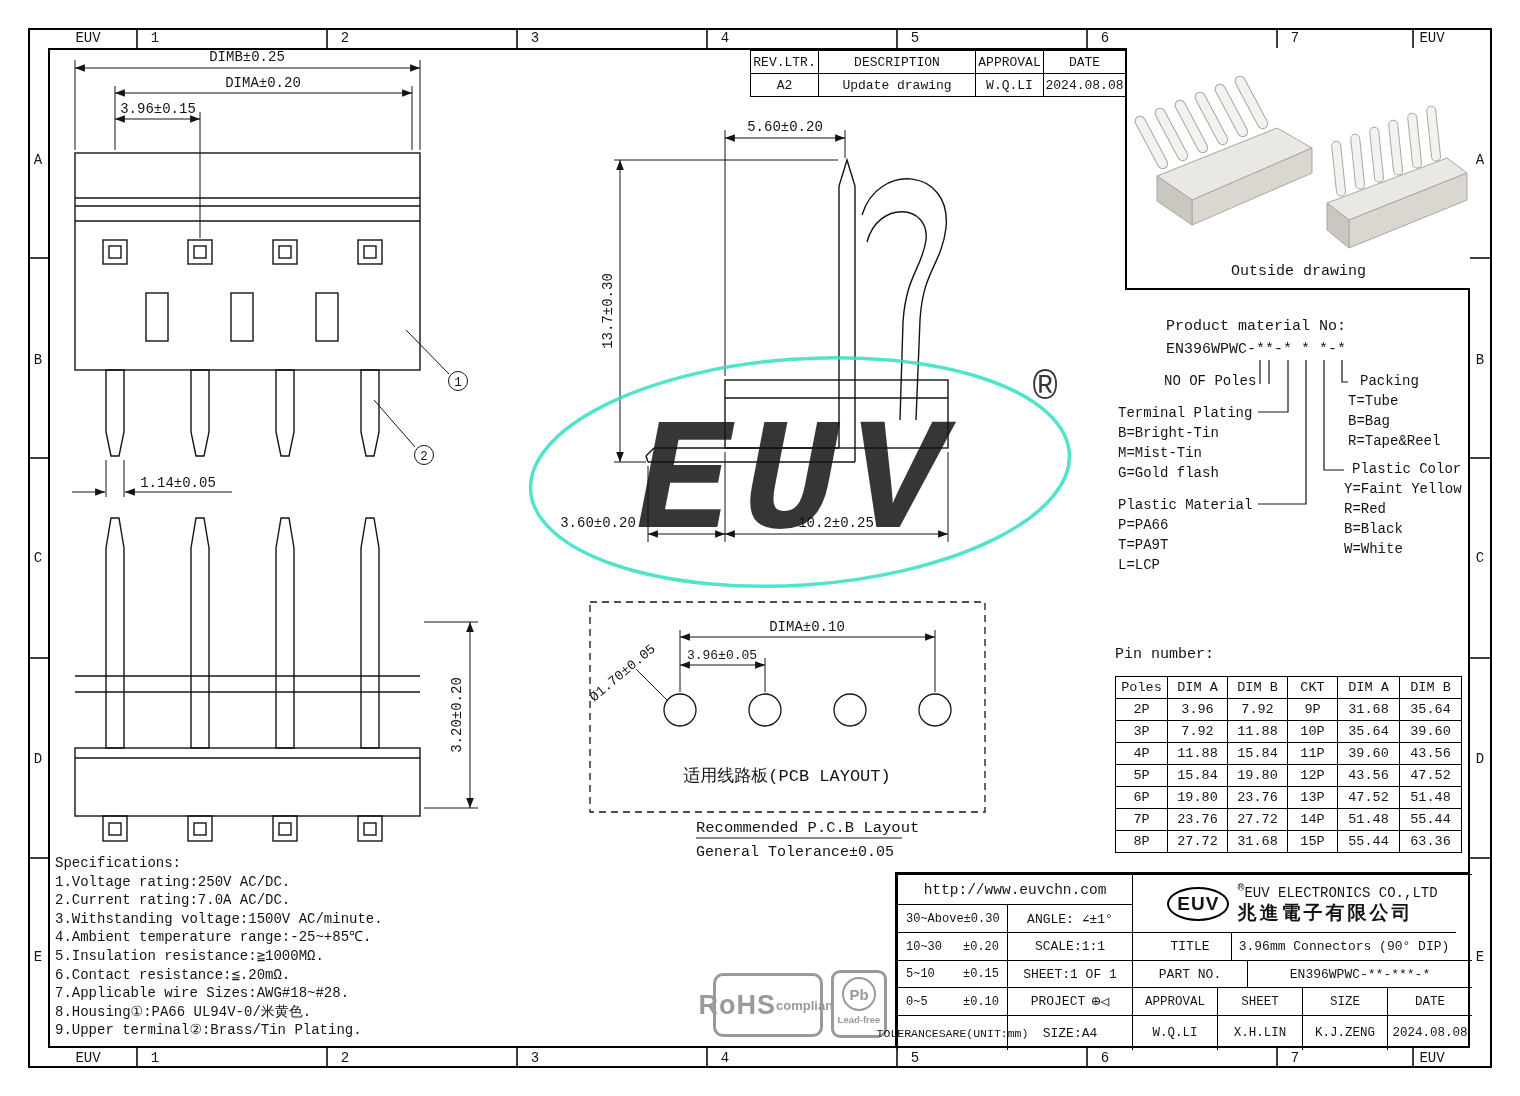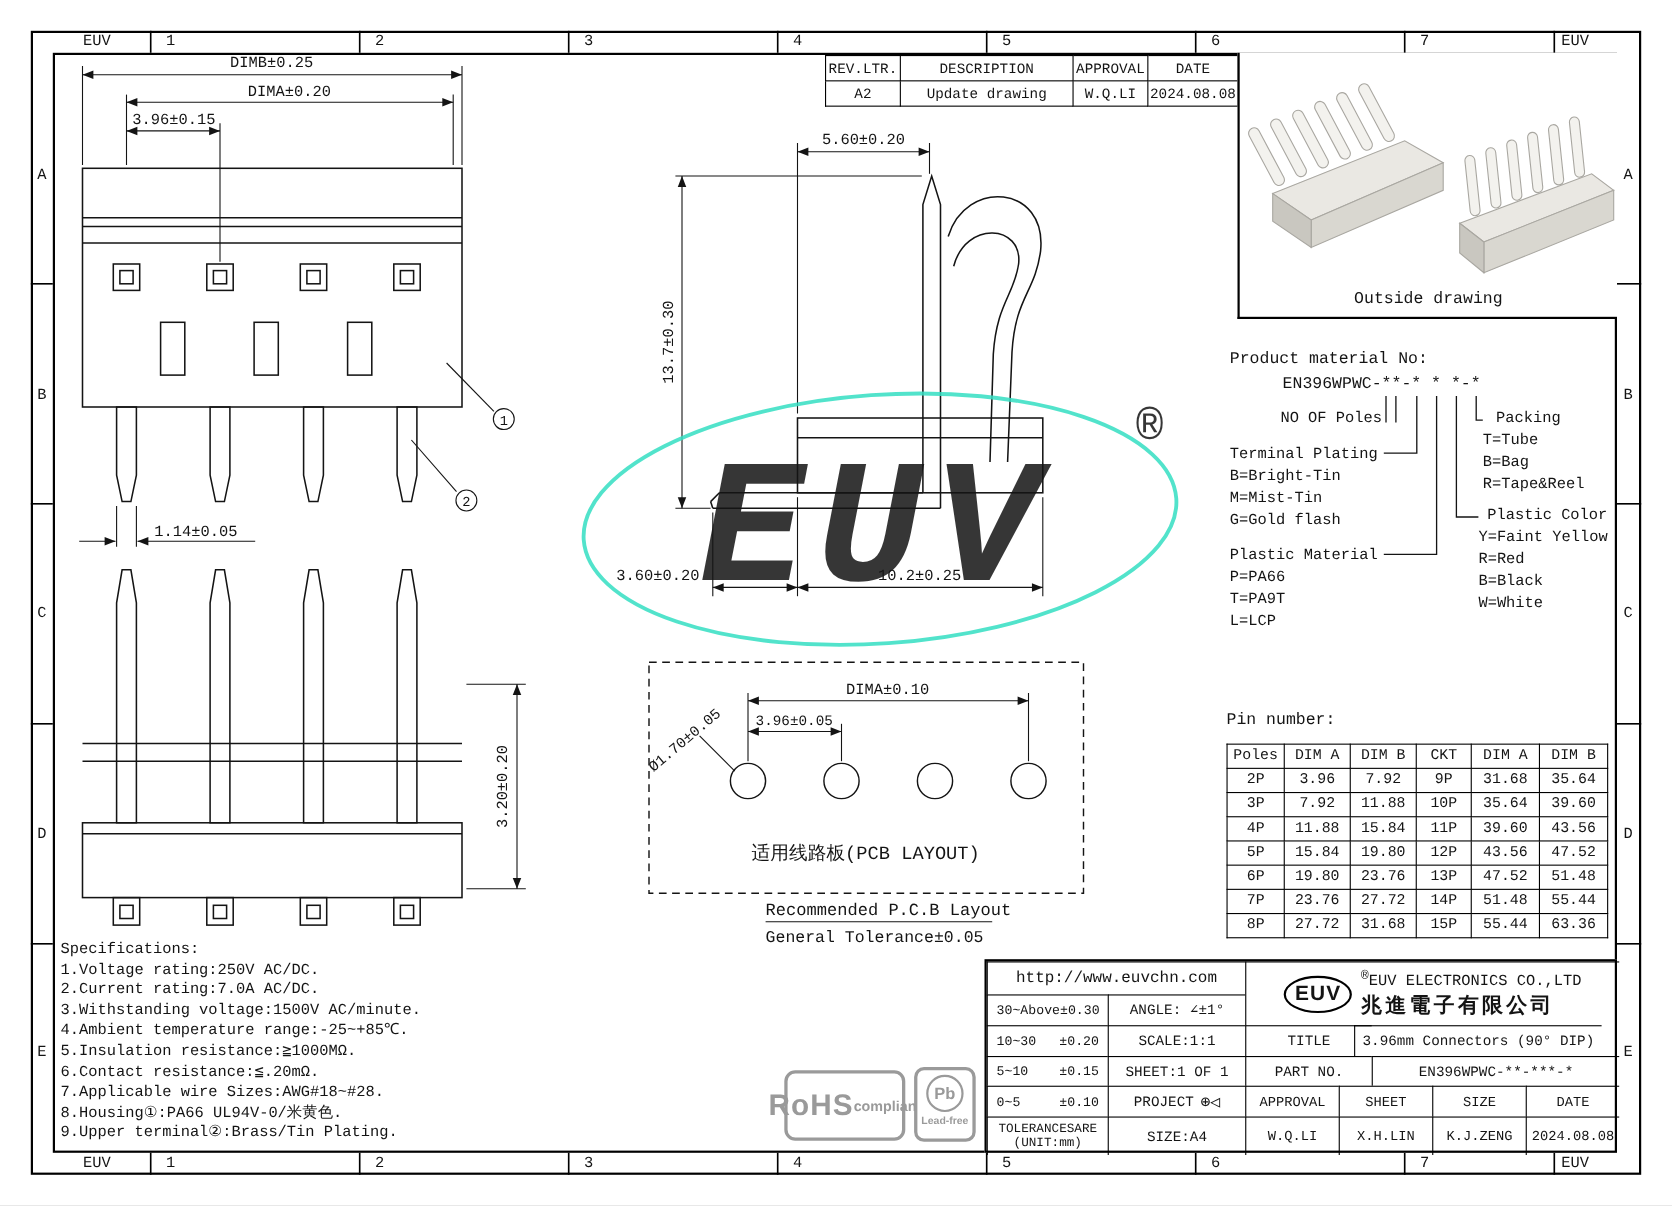--- a/index.html
+++ b/index.html
@@ -17,21 +17,21 @@
   .rev td {height:23px;font-size:13px}
   .pin {position:absolute;left:1115px;top:676px}
   .pin td {height:22px;font-size:13.5px}
   .outbox {position:absolute;left:1125px;top:48px;width:345px;height:242px;border-left:2px solid #000;border-bottom:2px solid #000;background:#fff}
   .caption {position:absolute;left:50%;bottom:8px;transform:translateX(-50%);font-size:15px;white-space:nowrap}
   .specs {position:absolute;left:55px;top:854px}
   .spec-line {font-size:14px;line-height:18.6px;white-space:pre}
   .tblock {position:absolute;left:895px;top:872px;width:575px;height:176px;border:2px solid #000;background:#fff}
   .tc {position:absolute;border-left:1px solid #000;border-top:1px solid #000;display:flex;align-items:center;justify-content:center;
        font-size:13px;text-align:center;white-space:nowrap}
-  .tc.col {flex-direction:column}
+  .tc.col {flex-direction:row}
   .tc.tol {justify-content:space-between;padding:0 8px;font-size:12px}
   .oval {width:62px;height:34px;border:2.5px solid #000;border-radius:50%;display:flex;align-items:center;justify-content:center;
          font-weight:bold;font-size:19px;font-family:"Liberation Sans","DejaVu Sans",sans-serif;letter-spacing:1px;flex:none}
   .cen {font-size:14px;text-align:right}
   .ccn {font-size:19px;font-weight:bold;letter-spacing:3px;text-align:left;font-family:"DejaVu Sans","Liberation Sans",sans-serif}
   .rohs {position:absolute;left:713px;top:973px;width:110px;height:64px;border:3.5px solid #9a9a9a;border-radius:10px;color:#9a9a9a;
          display:flex;align-items:center;justify-content:center;background:#fff}
   .rohs .big {font-size:27px;font-weight:bold;font-family:"Liberation Sans",sans-serif;letter-spacing:1px;line-height:26px}
   .rohs .small {font-size:13px;font-weight:bold;font-family:"Liberation Sans",sans-serif}
   .pbl {position:absolute;left:831px;top:970px;width:56px;height:68px;border:3px solid #9a9a9a;border-radius:9px;color:#9a9a9a;
@@ -300,21 +300,21 @@
         <rect x="286" y="65" width="9" height="55" rx="4.5" fill="#f3f2ee" transform="rotate(-6 291 120)"></rect>
         <rect x="305" y="58" width="9" height="55" rx="4.5" fill="#f3f2ee" transform="rotate(-6 310 113)"></rect>
         <polygon points="200,155 320,110 340,125 222,172" fill="#eae8e3"></polygon>
         <polygon points="222,172 340,125 340,152 222,200" fill="#d9d7d0"></polygon>
         <polygon points="200,155 222,172 222,200 200,182" fill="#c9c7c0"></polygon>
       </g>
     </svg>
     <div class="caption">Outside drawing</div>
   </div>
 
-  <div class="mline" style="left:1118px;top:318px;font-size:15px">Product material No:</div>
+  <div class="mline" style="left:1166px;top:318px;font-size:15px">Product material No:</div>
   <div class="mline" style="left:1166px;top:341px;font-size:15px">EN396WPWC-**-* * *-*</div>
   <div class="mline" style="left:1164px;top:372px">NO OF Poles</div>
   <div class="mline" style="left:1360px;top:372px">Packing</div>
   <div class="mline" style="left:1348px;top:392px">T=Tube</div>
   <div class="mline" style="left:1348px;top:412px">B=Bag</div>
   <div class="mline" style="left:1348px;top:432px">R=Tape&amp;Reel</div>
   <div class="mline" style="left:1118px;top:404px">Terminal Plating</div>
   <div class="mline" style="left:1118px;top:424px">B=Bright-Tin</div>
   <div class="mline" style="left:1118px;top:444px">M=Mist-Tin</div>
   <div class="mline" style="left:1118px;top:464px">G=Gold flash</div>

